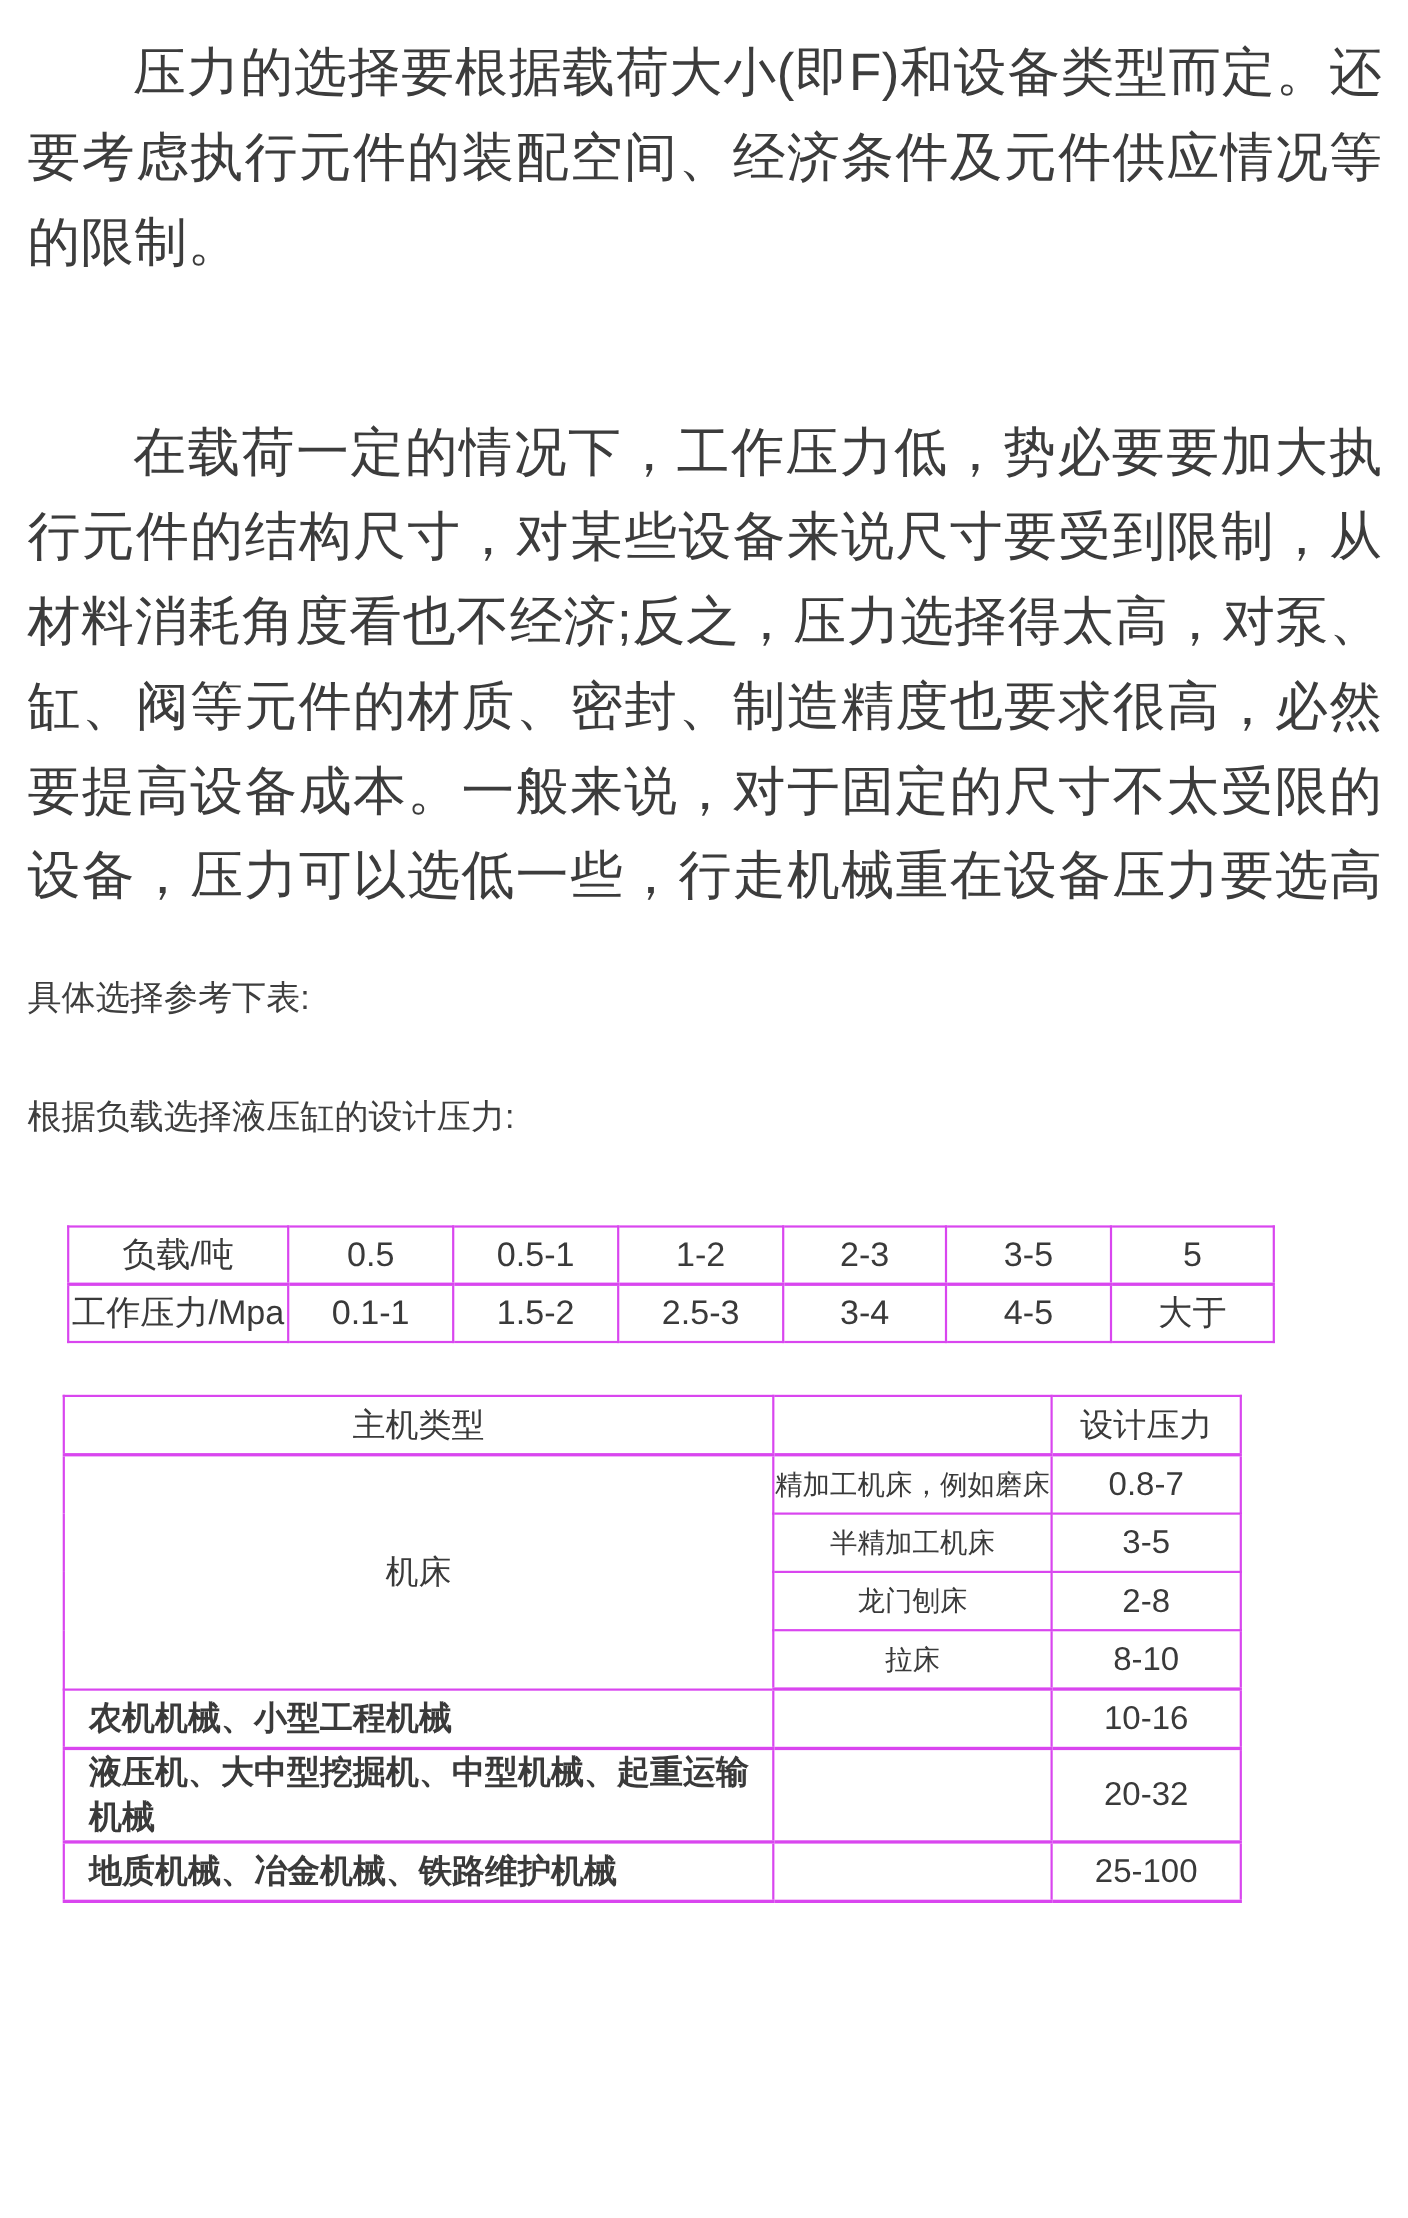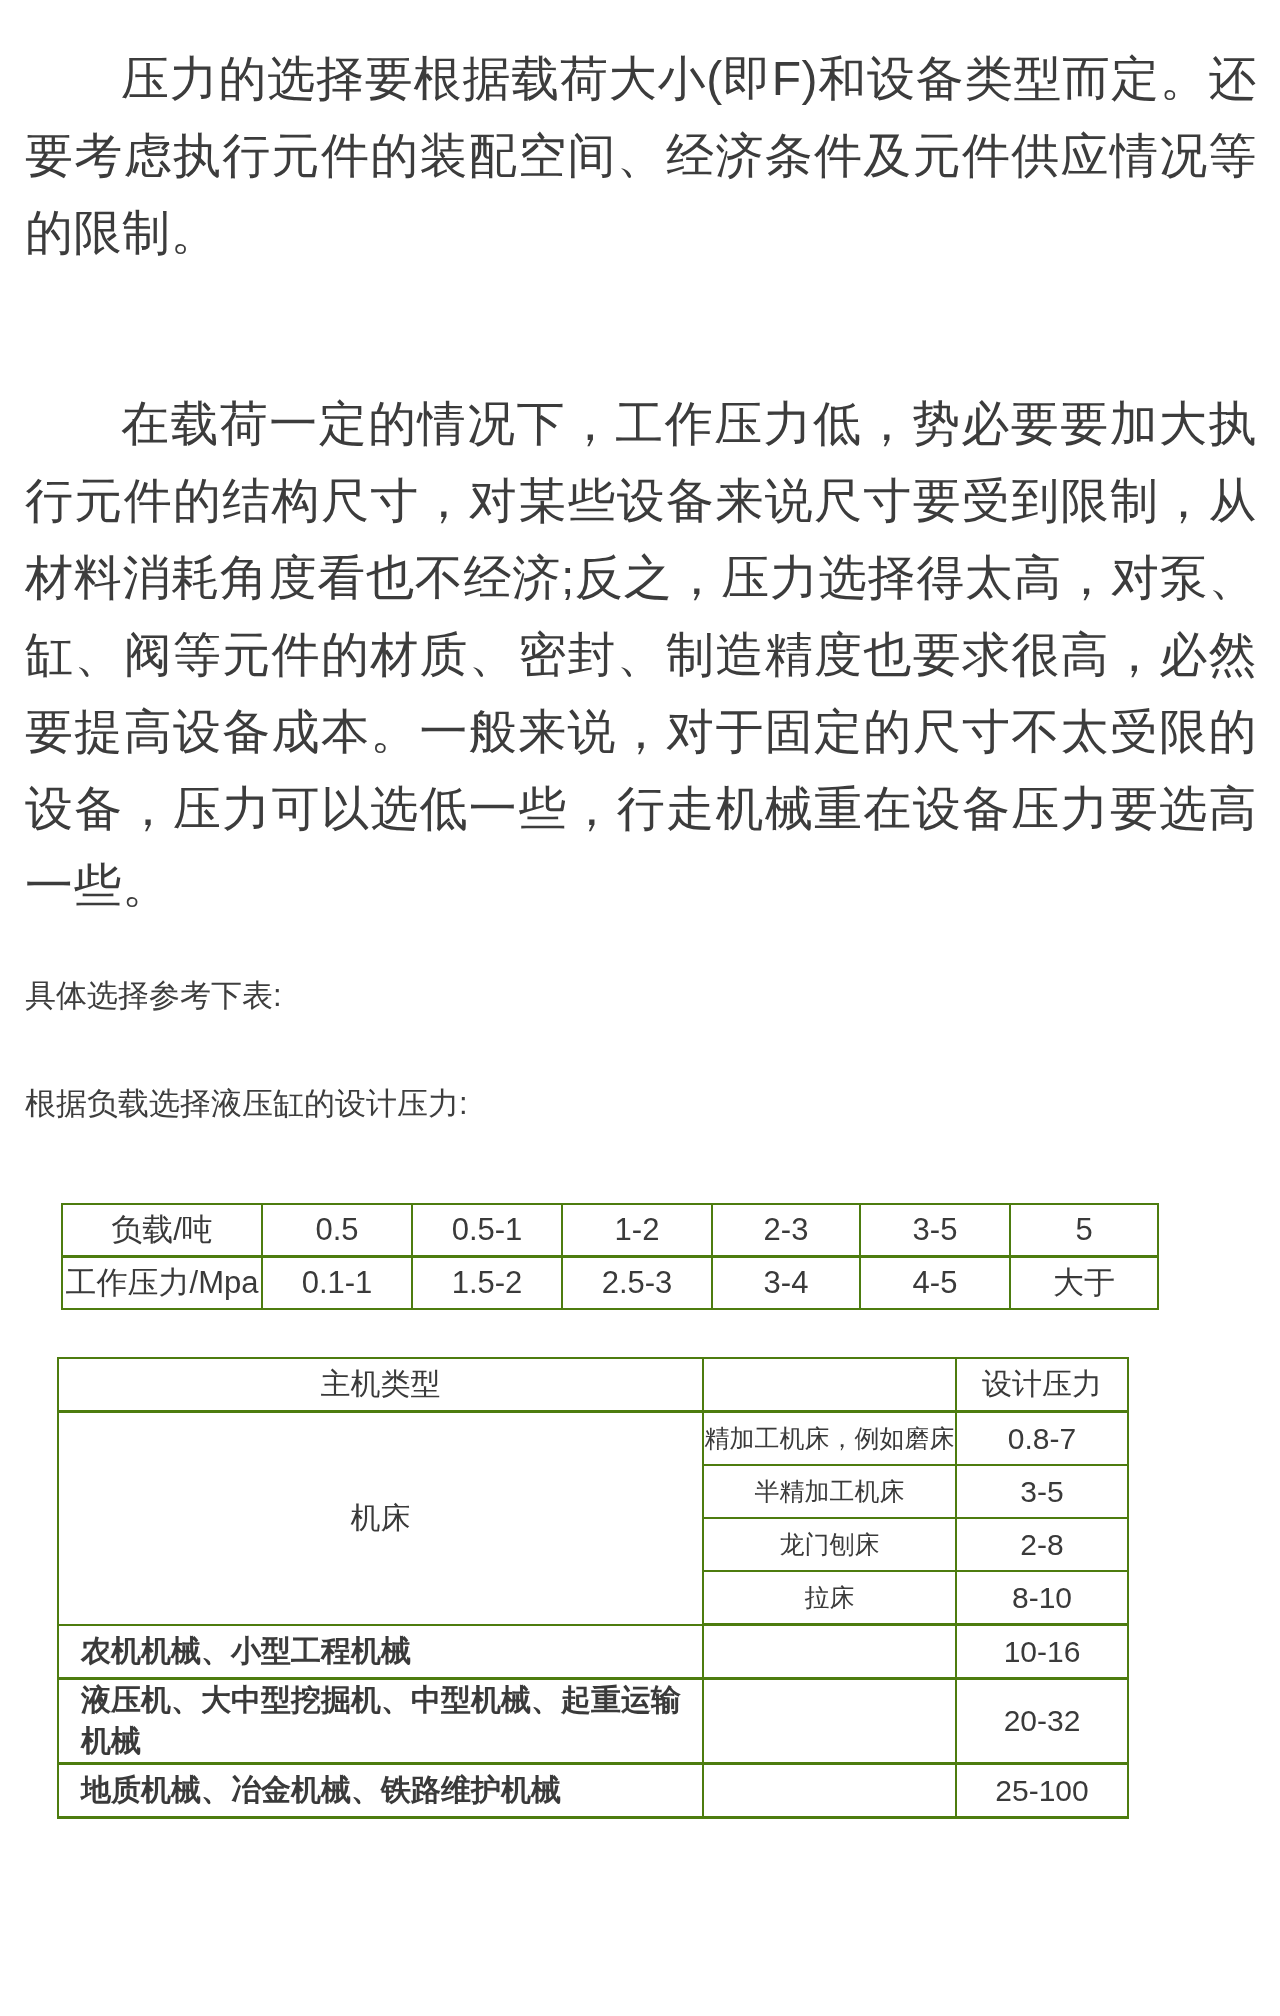--- a/index.html
+++ b/index.html
@@ -5,21 +5,21 @@
   html, body { margin: 0; padding: 0; }
   body {
     width: 1280px;
     height: 2016px;
     background: #ffffff;
     font-family: "Liberation Sans", sans-serif;
     color: #3c3c3c;
     overflow: hidden;
   }
   .page {
-    padding: 40px 23px 0 25px;
+    padding: 28px 23px 0 25px;
     box-sizing: border-box;
     width: 1280px;
   }
   
   .para {
     font-size: 48px;
     line-height: 77px;
     color: #3c3c3c;
     letter-spacing: 0.5px;
   }
@@ -43,21 +43,21 @@
   .cap1 { margin-top: 43px; }
   .cap2 { margin-top: 50px; }
   .cap3 { margin-top: 84px; }
 
   
   table {
     border-collapse: collapse;
     table-layout: fixed;
   }
   td {
-    border: 2px solid #4d7c0f;
+    border: 2px solid #d946ef;
     text-align: center;
     vertical-align: middle;
     color: #3a3a3a;
     padding: 0;
     overflow: hidden;
   }
 
   
   .table1 {
     margin-top: 70px;
@@ -104,21 +104,20 @@
     <span class="line last">的限制。</span>
   </div>
 
   <div class="para para2">
     <span class="line first">在载荷一定的情况下，工作压力低，势必要要加大执</span>
     <span class="line">行元件的结构尺寸，对某些设备来说尺寸要受到限制，从</span>
     <span class="line">材料消耗角度看也不经济;反之，压力选择得太高，对泵、</span>
     <span class="line">缸、阀等元件的材质、密封、制造精度也要求很高，必然</span>
     <span class="line">要提高设备成本。一般来说，对于固定的尺寸不太受限的</span>
     <span class="line">设备，压力可以选低一些，行走机械重在设备压力要选高</span>
-    <span class="line last">一些。</span>
   </div>
 
   <div class="caption cap1">具体选择参考下表:</div>
 
   <div class="caption cap2">根据负载选择液压缸的设计压力:</div>
 
   <table class="table1">
     <colgroup>
       <col style="width:200px">
         <col style="width:150px">

